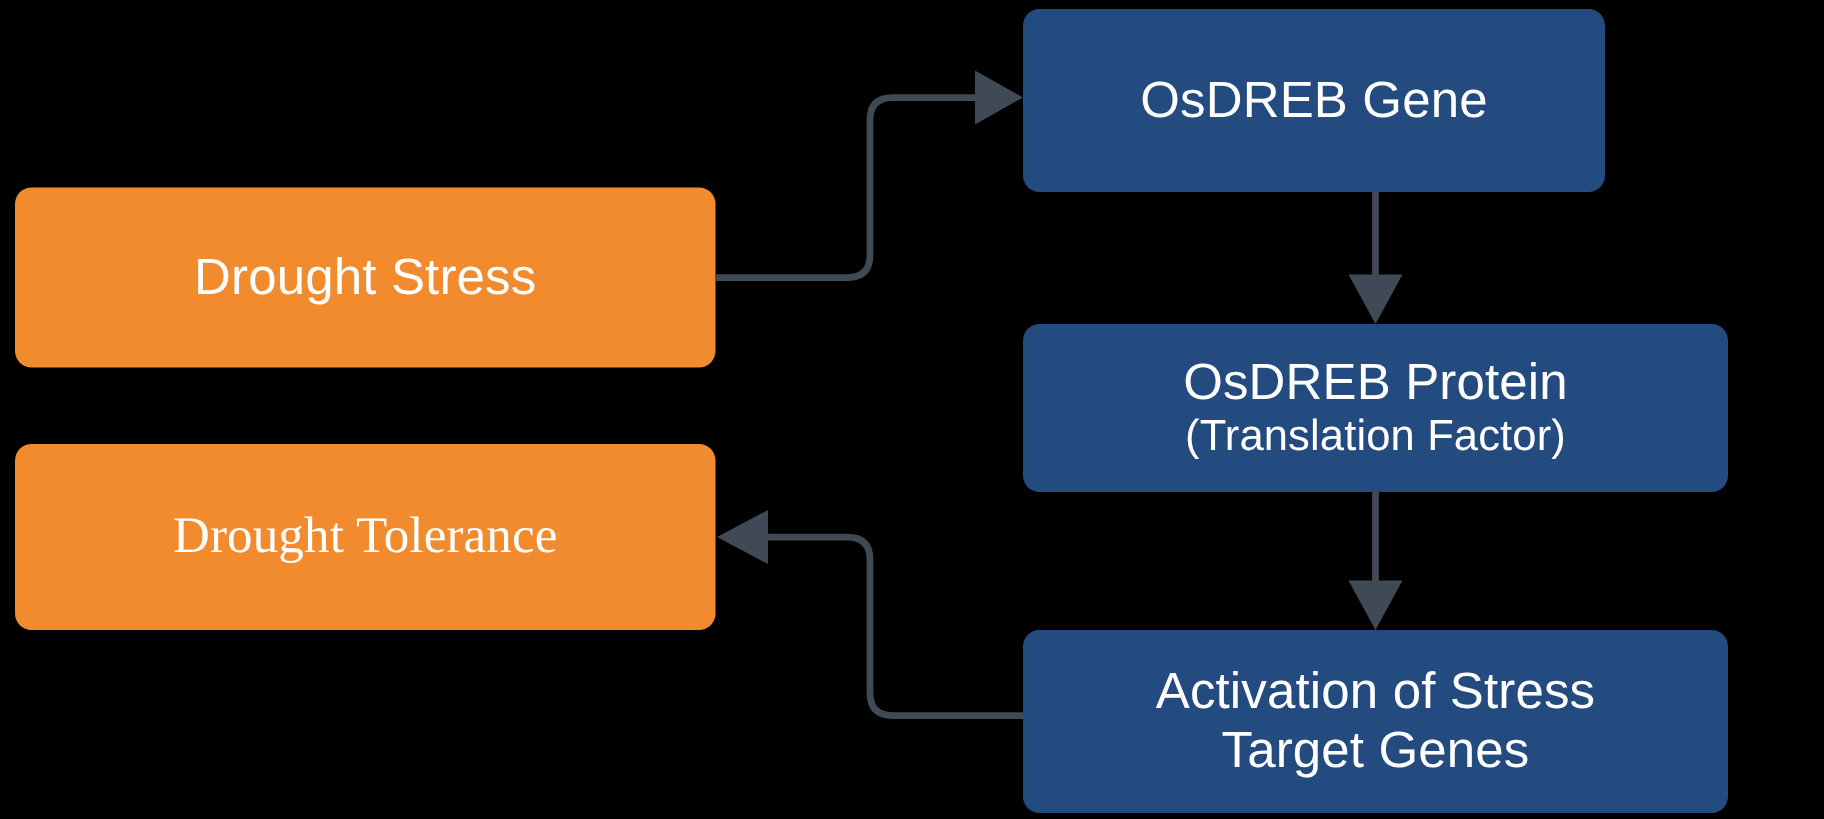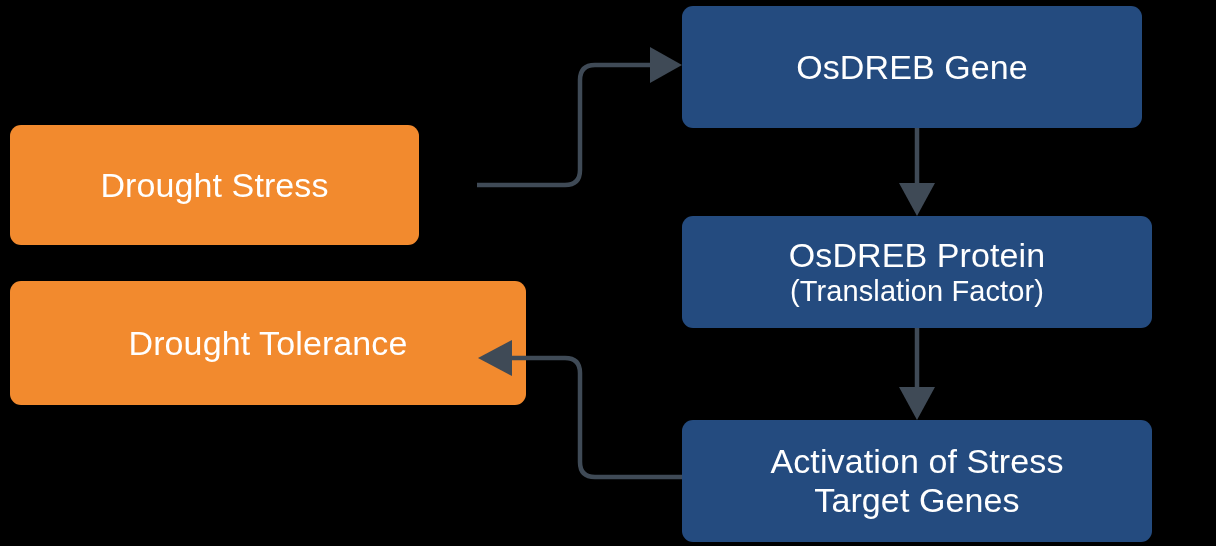--- a/index.html
+++ b/index.html
@@ -21,23 +21,23 @@
     display: flex;
     flex-direction: column;
     align-items: center;
     justify-content: center;
     border-radius: 11px;
     color: #ffffff;
     text-align: center;
     line-height: 1.14;
     -webkit-font-smoothing: antialiased;
   }
-  .node-stress   { background: #F28A2E; left: 10px;  top: 125px; width: 409px; height: 120px; }
-  .node-tolerance{ background: #F28A2E; left: 10px;  top: 281px; width: 516px; height: 124px; }
-  .node-gene     { background: #244B7F; left: 682px; top: 6px;   width: 460px; height: 122px; }
+  .node-stress   { background: #F28A2E; left: 10px;  top: 125px; width: 467px; height: 120px; }
+  .node-tolerance{ background: #F28A2E; left: 10px;  top: 296px; width: 467px; height: 124px; font-family: Liberation Serif, serif; }
+  .node-gene     { background: #244B7F; left: 682px; top: 6px;   width: 388px; height: 122px; }
   .node-protein  { background: #244B7F; left: 682px; top: 216px; width: 470px; height: 112px; }
   .node-targets  { background: #244B7F; left: 682px; top: 420px; width: 470px; height: 122px; }
 
   .node-line-main {
     display: block;
     font-size: 34px;
     letter-spacing: 0.1px;
   }
   .node-line-sub {
     display: block;

